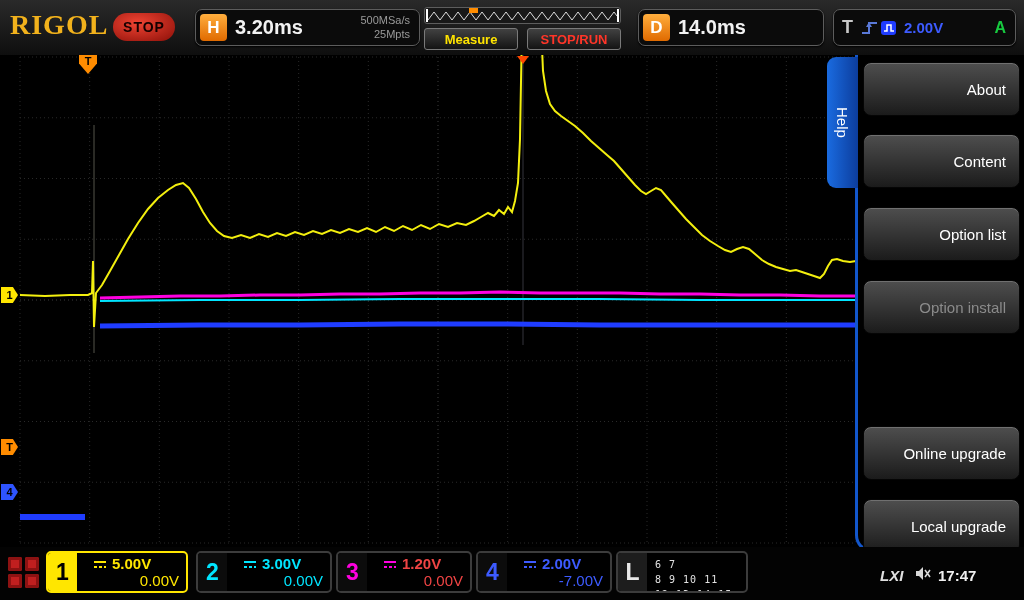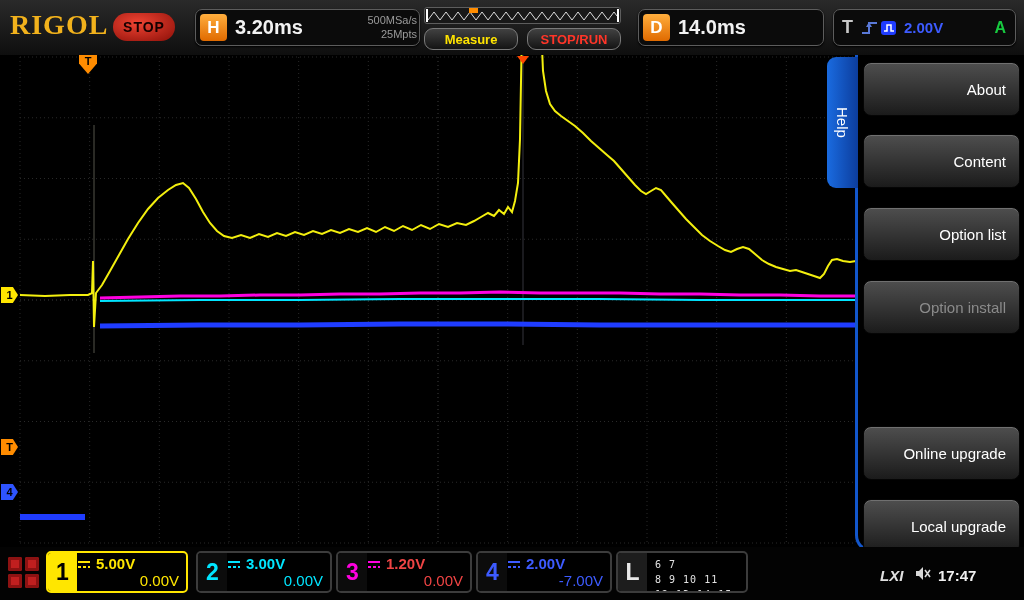--- a/index.html
+++ b/index.html
@@ -16,25 +16,25 @@
         background:radial-gradient(ellipse at 40% 35%,#ef4433,#8c0f08);color:#160000;
         font-size:14px;font-weight:bold;display:flex;align-items:center;justify-content:center;letter-spacing:1px}
   .infobox{position:absolute;top:9px;height:37px;background:#0b0b0b;border:1px solid #5d5d5d;
         border-radius:7px;display:flex;align-items:center;box-shadow:0 1px 2px #000}
   .tagsq{width:27px;height:27px;border-radius:4px;background:linear-gradient(#ffae3d,#e06a00);
         color:#fff;font-weight:bold;font-size:17px;display:flex;align-items:center;justify-content:center;
         margin:0 8px 0 4px}
   #hbox{left:195px;width:225px}
   #dbox{left:638px;width:186px}
   .bigval{font-size:20px;font-weight:bold;color:#f2f2f2}
-  #h-rates{margin-left:auto;margin-right:2px;text-align:right;color:#9a9a9a;font-size:11px;line-height:1.25}
+  #h-rates{margin-left:auto;margin-right:9px;text-align:right;color:#9a9a9a;font-size:11px;line-height:1.25}
   #membar{position:absolute;left:424px;top:7px;width:197px;height:17px;background:#181818;
         border:1px solid #5d5d5d;border-radius:3px}
   #membar svg{display:block}
-  .tinybtn{position:absolute;top:28px;width:94px;height:22px;border-radius:9px;
+  .tinybtn{position:absolute;top:28px;width:94px;height:22px;border-radius:3px;
         background:linear-gradient(#414141,#141414);border:1px solid #7a7a7a;
         display:flex;align-items:center;justify-content:center;font-size:13px;font-weight:bold}
   #btn-measure{left:424px;color:#ffe400}
   #btn-stoprun{left:527px;color:#ff3528}
   #tbox{left:833px;width:183px}
   #t-label{color:#c9c9c9;font-weight:bold;font-size:18px;margin:0 7px 0 8px}
   #t-level{color:#3d5bff;font-weight:bold;font-size:15px;margin-left:6px}
   #t-mode{color:#17c93f;font-weight:bold;font-size:16px;margin-left:auto;margin-right:9px}
   .miniic{display:flex;align-items:center}
 
@@ -69,21 +69,21 @@
   
   #bottombar{position:absolute;left:0;top:547px;width:1024px;height:53px;background:#030303}
   #allch-icon{position:absolute;left:8px;top:10px;width:31px;height:31px;display:grid;
         grid-template-columns:14px 14px;grid-template-rows:14px 14px;gap:3px}
   #allch-icon span{background:#c01f1f;border-radius:2px;box-shadow:inset 0 0 0 3px #8c1212}
   .chbox{position:absolute;top:4px;height:42px;border:2px solid #3c3c3c;border-radius:5px;
         background:#000;display:flex;overflow:hidden}
   .chbox.selected{border-color:#ffe600}
   .chnum{width:29px;display:flex;align-items:center;justify-content:center;
         font-size:23px;font-weight:bold;background:#0c0c0c}
-  .chvals{flex:1;display:flex;flex-direction:column;justify-content:center;padding:1px 7px 1px 0}
+  .chvals{flex:1;display:flex;flex-direction:column;justify-content:center;padding:1px 7px 1px 16px}
   .row1{display:flex;align-items:center;gap:5px;font-weight:bold;font-size:15px}
   .row2{text-align:right;font-weight:normal;font-size:15px}
   #ch1 .chnum{background:#ffe600;color:#000}
   #ch1 .chvals{color:#ffe600}
   #ch2 .chnum{color:#00e5ff}  #ch2 .chvals{color:#00e5ff}
   #ch3 .chnum{color:#ff00e0}  #ch3 .chvals{color:#ef4444}
   #ch4 .chnum{color:#3d5bff}  #ch4 .chvals{color:#3d5bff}
   #ch1{left:46px;width:142px} #ch2{left:196px;width:136px}
   #ch3{left:336px;width:136px} #ch4{left:476px;width:136px}
   #lbox{left:616px;width:132px}

